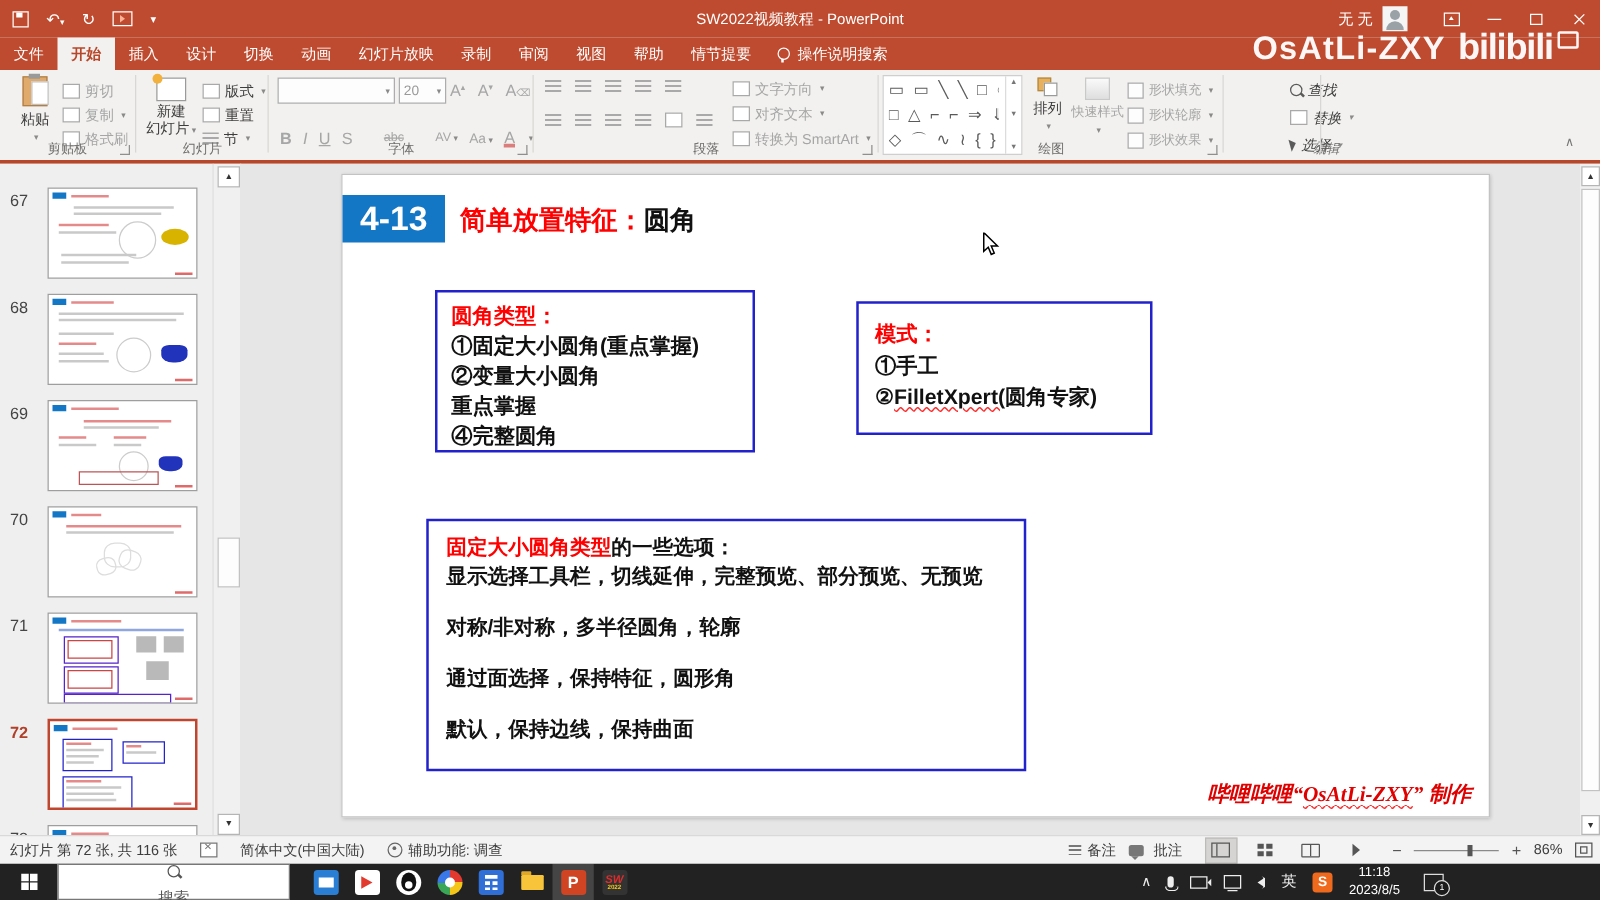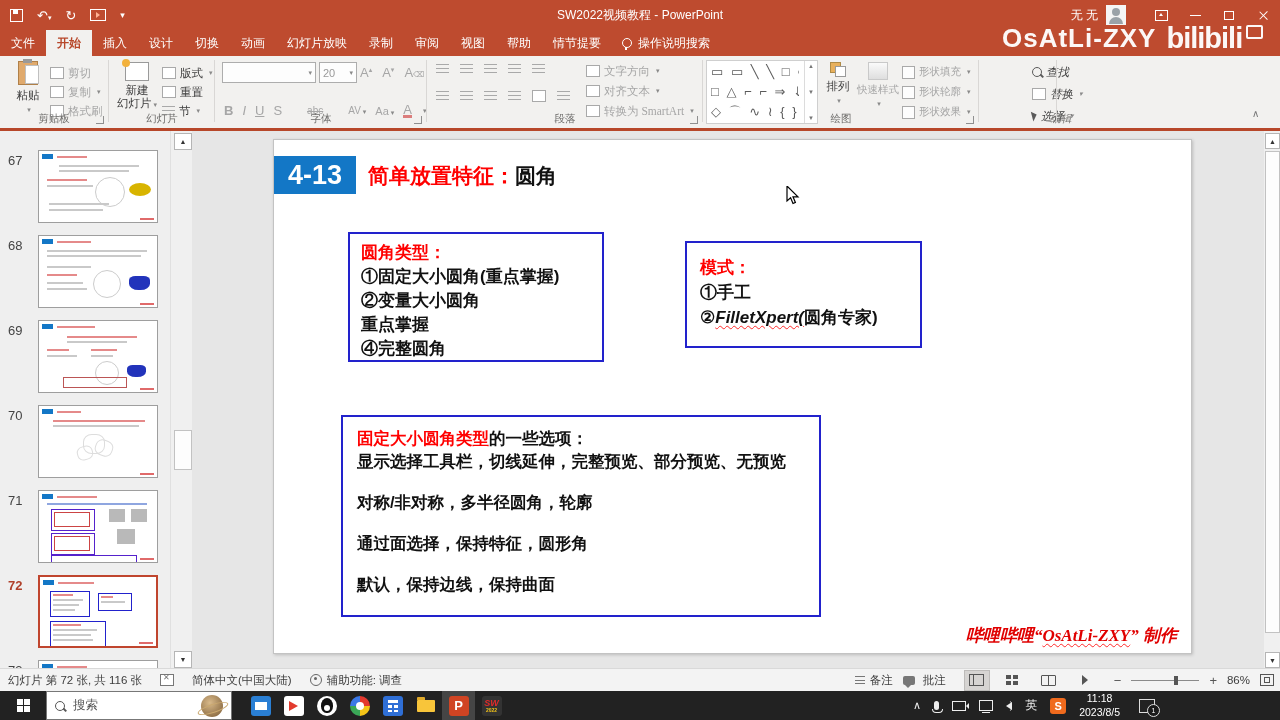--- a/index.html
+++ b/index.html
@@ -102,21 +102,21 @@
   #badge{position:absolute;left:0px;top:16px;width:82px;height:38px;background:#1377c6;color:#fff;
          display:flex;align-items:center;justify-content:center;font-size:27px;font-weight:bold;}
   #slide-title{position:absolute;left:94px;top:22px;font-size:21px;font-weight:bold;white-space:nowrap;}
   .t-red{color:#ff0000;} .t-black{color:#111;}
   .bluebox{position:absolute;border:2px solid #2222cc;box-sizing:border-box;font-weight:bold;color:#111;}
   #box-types{left:74px;top:92px;width:256px;height:130px;padding:7px 11px;font-size:17px;line-height:24px;}
   #box-mode{left:411px;top:101px;width:237px;height:107px;padding:12px 13px;font-size:17px;line-height:25px;}
   #box-options{left:67px;top:275px;width:480px;height:202px;padding:10px 14px;font-size:16.5px;line-height:23px;}
   .bb-red{color:#ff0000;}
   .opt-line{margin-top:18px;}
-  .spell{text-decoration:underline;text-decoration-style:wavy;text-decoration-color:#ff2a2a;text-decoration-thickness:1px;text-underline-offset:2px;font-style:italic;}
+  .spell{text-decoration:underline;text-decoration-style:wavy;text-decoration-color:#ff2a2a;text-decoration-thickness:1px;text-underline-offset:2px;}
   #credit{position:absolute;right:14px;top:484px;font-family:"Liberation Serif",serif;font-style:italic;font-weight:bold;
           font-size:17px;color:#e00000;white-space:nowrap;}
   #cursor{position:absolute;left:786px;top:186px;z-index:40;}
 
   
   #statusbar{position:absolute;left:0;top:668px;width:1280px;height:23px;background:#f3f3f3;border-top:1px solid #d9d9d9;
              display:flex;align-items:center;font-size:11.5px;color:#3d3d3d;box-sizing:border-box;}
   .sb-left{display:flex;align-items:center;gap:18px;padding-left:8px;}
   .sb-right{margin-left:auto;display:flex;align-items:center;gap:10px;padding-right:6px;}
   .spellbook{width:12px;height:10px;border:1px solid #777;position:relative;background:#fff;}
@@ -140,21 +140,21 @@
   .zoomthumb{position:absolute;left:62%;top:-4px;width:4px;height:9px;background:#555;}
   .fit-ic{width:12px;height:10px;border:1px solid #555;position:relative;}
   .fit-ic::after{content:"";position:absolute;left:3px;top:2px;width:4px;height:4px;border:1px solid #555;}
 
   
   #taskbar{position:absolute;left:0;top:691px;width:1280px;height:29px;background:#222;display:flex;align-items:stretch;color:#fff;}
   #startbtn{width:46px;display:flex;align-items:center;justify-content:center;}
   .winlogo{width:13px;height:13px;background:
      linear-gradient(#fff,#fff) 0 0/6px 6px no-repeat,linear-gradient(#fff,#fff) 7px 0/6px 6px no-repeat,
      linear-gradient(#fff,#fff) 0 7px/6px 6px no-repeat,linear-gradient(#fff,#fff) 7px 7px/6px 6px no-repeat;}
-  #searchbox{width:186px;background:#fff;border:1px solid #777;box-sizing:border-box;display:flex;align-items:center;gap:8px;padding:0 8px;color:#555;}
+  #searchbox{width:186px;background:#fff;border:1px solid #777;box-sizing:border-box;display:flex;align-items:center;gap:8px;padding:0 8px;color:#555;flex-direction:column;}
   .tb-mag{width:8px;height:8px;border:1.5px solid #555;border-radius:50%;position:relative;flex:none;}
   .tb-mag::after{content:"";position:absolute;left:7px;top:7px;width:4px;height:1.5px;background:#555;transform:rotate(45deg);}
   #search-text{font-size:12.5px;flex:1;}
   .saturn{width:22px;height:22px;border-radius:50%;background:radial-gradient(circle at 40% 35%,#d8b98a,#7a5a33);position:relative;flex:none;overflow:visible;}
   .saturn::after{content:"";position:absolute;left:-4px;top:9px;width:30px;height:7px;border:1.5px solid #caa86f;border-radius:50%;transform:rotate(-18deg);}
   #taskicons{display:flex;align-items:stretch;margin-left:12px;}
   .tslot{width:33px;display:flex;align-items:center;justify-content:center;position:relative;}
   .tslot.active{background:rgba(255,255,255,.16);}
   .app20{width:20px;height:20px;border-radius:3px;display:flex;align-items:center;justify-content:center;}
   .app-mail{background:#2a7fd4;} .app-mail i{position:static;width:12px;height:8px;background:#fff;}
@@ -322,21 +322,21 @@
         <span class="fontbtn" style="font-size:10px;margin:0;"><span>AV</span><span class="caret">▾</span></span>
         <span class="fontbtn" style="font-size:11px;margin:0;"><span>Aa</span><span class="caret">▾</span></span>
         <span class="fontbtn" style="margin:0;border-bottom:3px solid rgba(200,30,30,.55);line-height:11px;">A</span>
         <span class="caret">▾</span>
       </div>
       <div class="grp-label">字体</div>
       <span class="dlg" style="right:4px;"></span>
     </div>
     <span class="gsep" style="left:426px;"></span>
 
-    <div class="grp" style="left:428px;width:274px;font-family:Liberation Serif, serif;">
+    <div class="grp" style="left:428px;width:274px;">
       <div style="position:absolute;left:8px;top:8px;display:flex;align-items:center;gap:11px;">
         <span class="i-lines"></span>
         <span class="i-lines"></span>
         <span class="i-lines"></span>
         <span class="i-lines"></span>
         <span class="i-lines"></span>
       </div>
       <div style="position:absolute;left:8px;top:34px;display:flex;align-items:center;gap:11px;">
         <span class="i-lines"></span>
         <span class="i-lines"></span>

